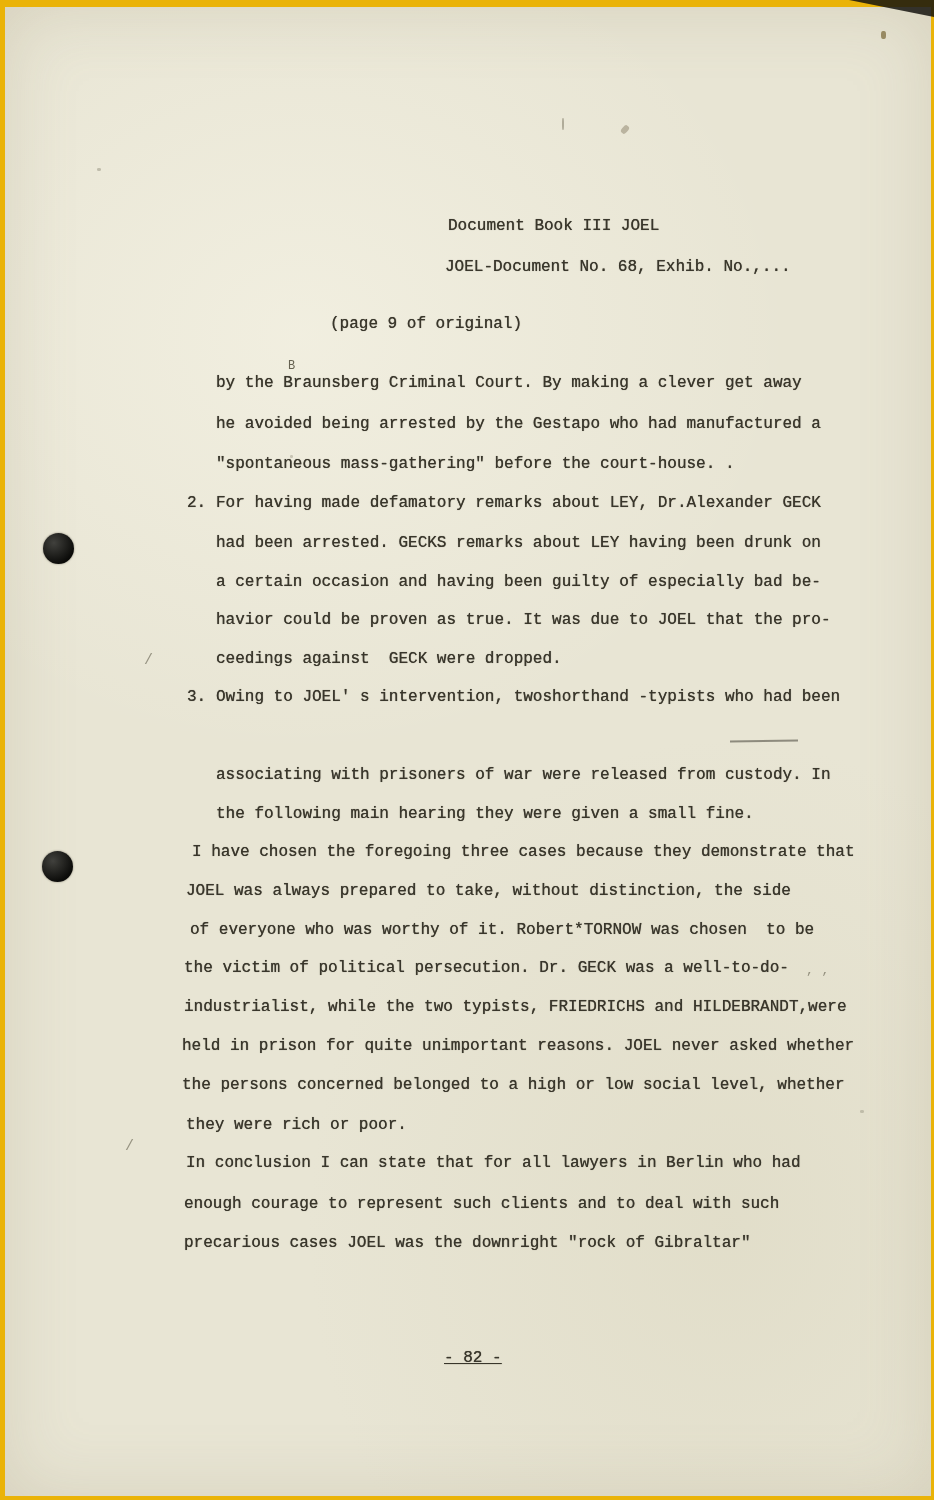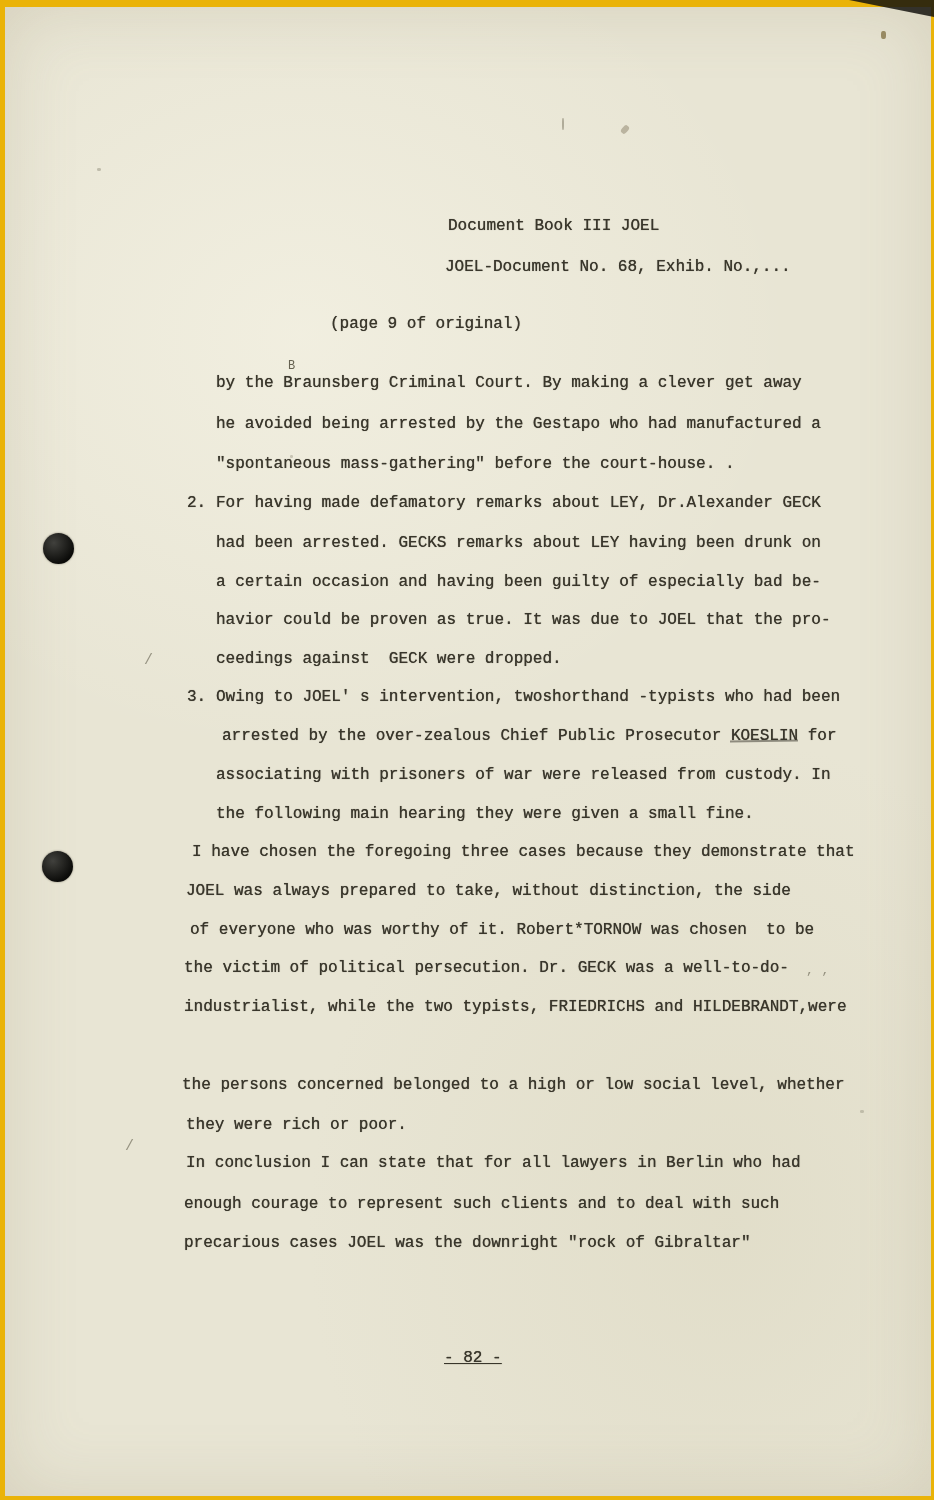--- a/index.html
+++ b/index.html
@@ -70,29 +70,29 @@
 
   <div class="tline" style="left:187px; top:493px;">2.</div>
   <div class="tline" style="left:216px; top:493px;">For having made defamatory remarks about LEY, Dr.Alexander GECK</div>
   <div class="tline" style="left:216px; top:533px;text-align:center;">had been arrested. GECKS remarks about LEY having been drunk on</div>
   <div class="tline" style="left:216px; top:572px;">a certain occasion and having been guilty of especially bad be-</div>
   <div class="tline" style="left:216px; top:610px;">havior could be proven as true. It was due to JOEL that the pro-</div>
   <div class="tline" style="left:216px; top:649px;">ceedings against  GECK were dropped.</div>
 
   <div class="tline" style="left:187px; top:687px;">3.</div>
   <div class="tline" style="left:216px; top:687px;">Owing to JOEL' s intervention, twoshorthand -typists who had been</div>
-  <div class="tline" style="left:222px; top:726px;">arrested by the over-zealous Chief Public Prosecutor KOESLIN for</div>
   <div class="tline" style="left:216px; top:765px;">associating with prisoners of war were released from custody. In</div>
   <div class="tline" style="left:216px; top:804px;">the following main hearing they were given a small fine.</div>
 
   <div class="tline" style="left:192px; top:842px;">I have chosen the foregoing three cases because they demonstrate that</div>
   <div class="tline" style="left:186px; top:881px;">JOEL was always prepared to take, without distinction, the side</div>
   <div class="tline" style="left:190px; top:920px;">of everyone who was worthy of it. Robert*TORNOW was chosen  to be</div>
   <div class="tline" style="left:184px; top:958px;">the victim of political persecution. Dr. GECK was a well-to-do-</div>
   <div class="tline" style="left:184px; top:997px;">industrialist, while the two typists, FRIEDRICHS and HILDEBRANDT,were</div>
+  <div class="tline" style="left:182px; top:1036px;">held in prison for quite unimportant reasons. JOEL never asked whether</div>
   <div class="tline" style="left:182px; top:1075px;">the persons concerned belonged to a high or low social level, whether</div>
   <div class="tline" style="left:186px; top:1115px;">they were rich or poor.</div>
 
   <div class="tline" style="left:186px; top:1153px;">In conclusion I can state that for all lawyers in Berlin who had</div>
   <div class="tline" style="left:184px; top:1233px;">precarious cases JOEL was the downright "rock of Gibraltar"</div>
   <div class="tline" style="left:184px; top:1194px;">enough courage to represent such clients and to deal with such</div>
 
   <div class="tline" style="left:444px; top:1348px;text-decoration:underline;">- 82 -</div>
 
   <div class="mark" style="left:288px; top:359px; font-size:12px; opacity:0.8;">B</div>

